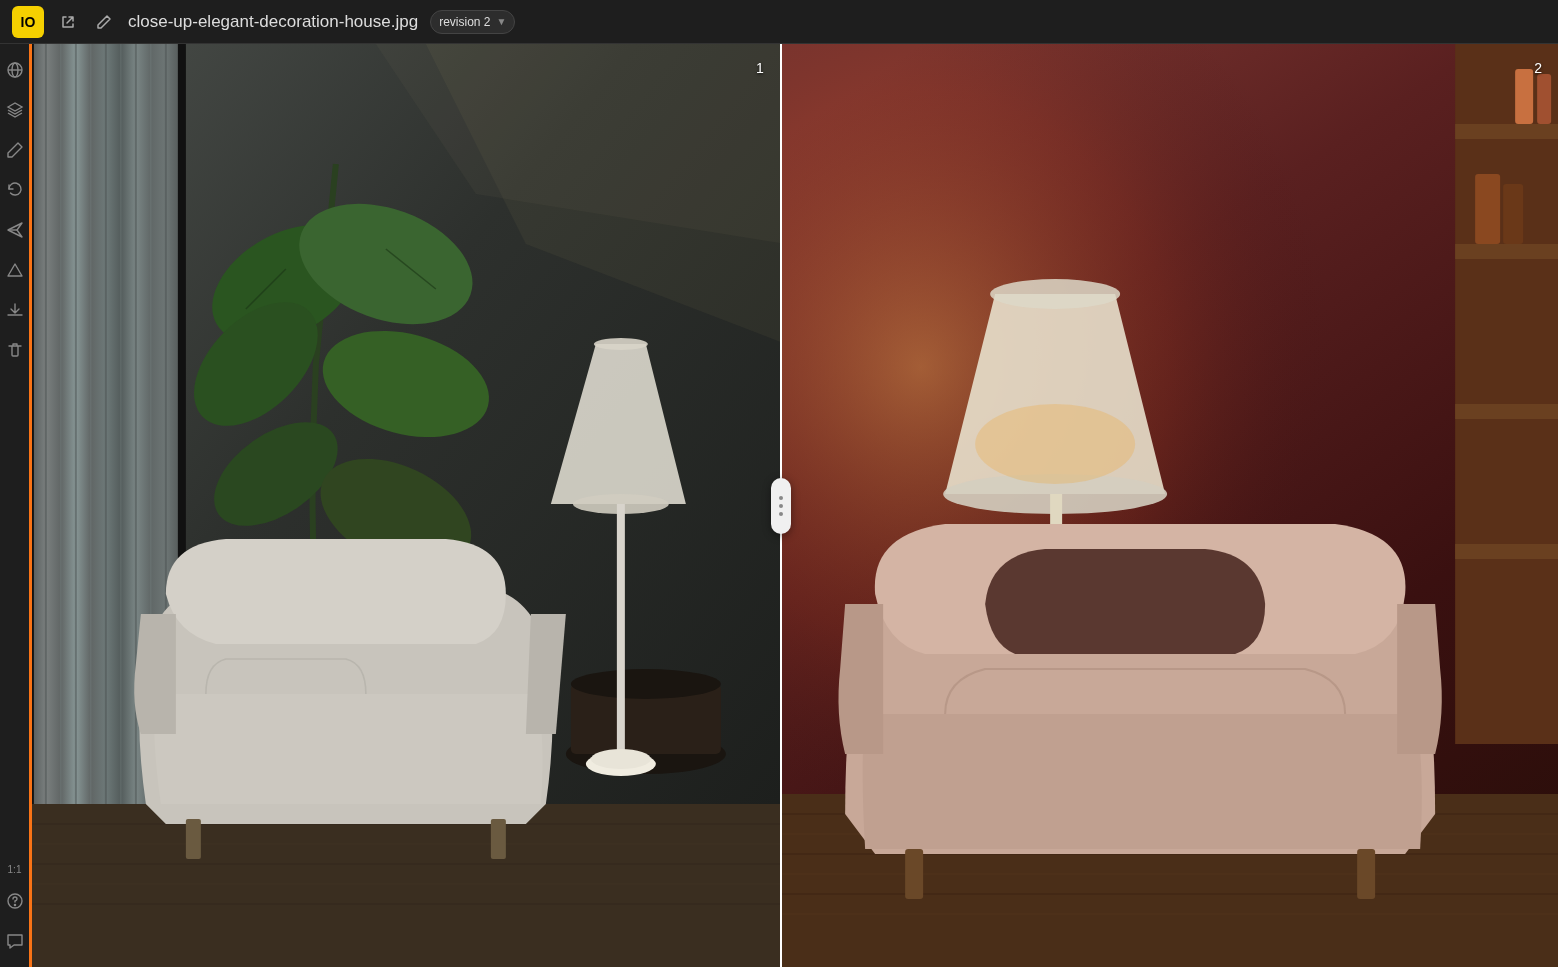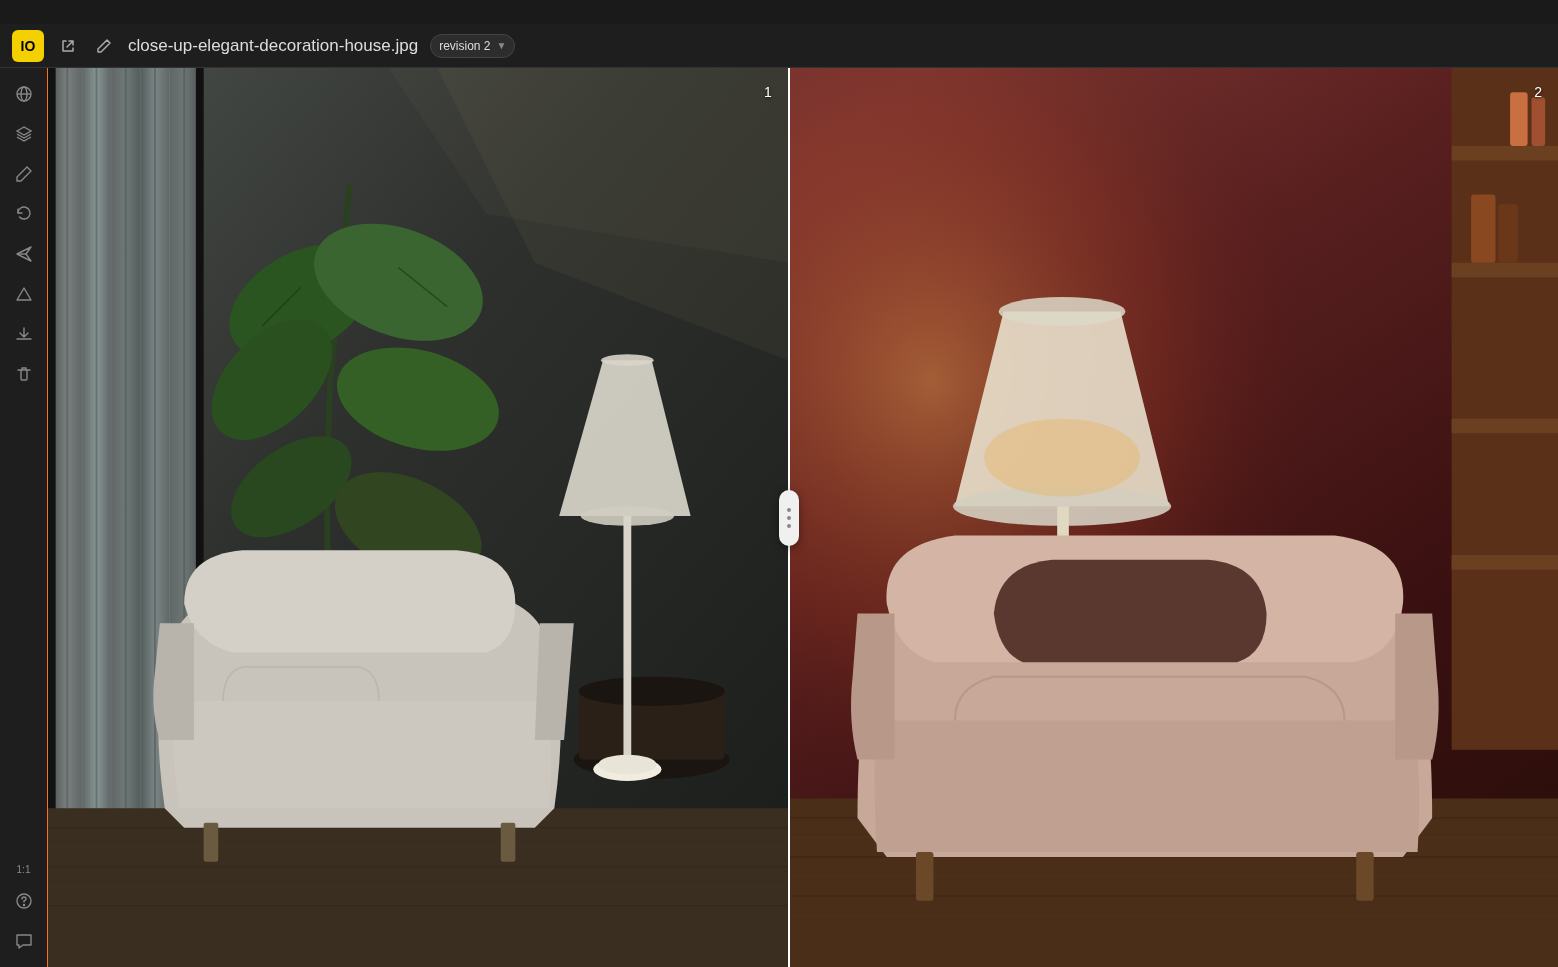--- a/index.html
+++ b/index.html
@@ -17,21 +17,20 @@
     .topbar {
       height: 44px;
       background: #1e1e1e;
       display: flex;
       align-items: center;
       padding: 0 12px;
       gap: 12px;
       flex-shrink: 0;
       border-bottom: 1px solid #333;
       z-index: 100;
-      margin-top: 24px;
     }
 
     .logo-badge {
       width: 32px;
       height: 32px;
       background: #f5d000;
       border-radius: 6px;
       display: flex;
       align-items: center;
       justify-content: center;
@@ -76,23 +75,23 @@
 
     
     .main {
       display: flex;
       flex: 1;
       overflow: hidden;
     }
 
     
     .sidebar {
-      width: 48px;
+      width: 32px;
       background: #1e1e1e;
-      border-right: 1px solid #f97316;
+      border-right: 3px solid #f97316;
       display: flex;
       flex-direction: column;
       align-items: center;
       padding: 8px 0;
       gap: 4px;
       flex-shrink: 0;
     }
 
     .sidebar-item {
       width: 36px;

